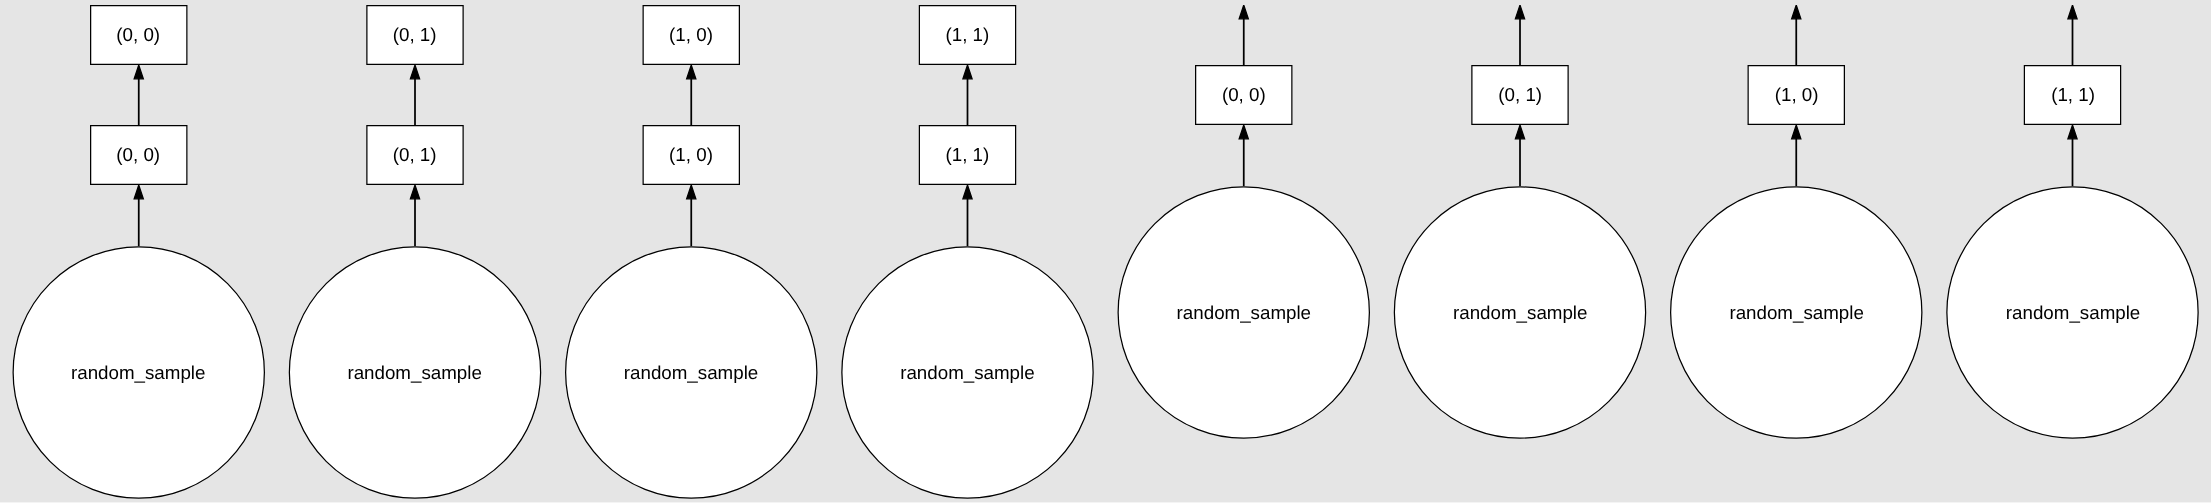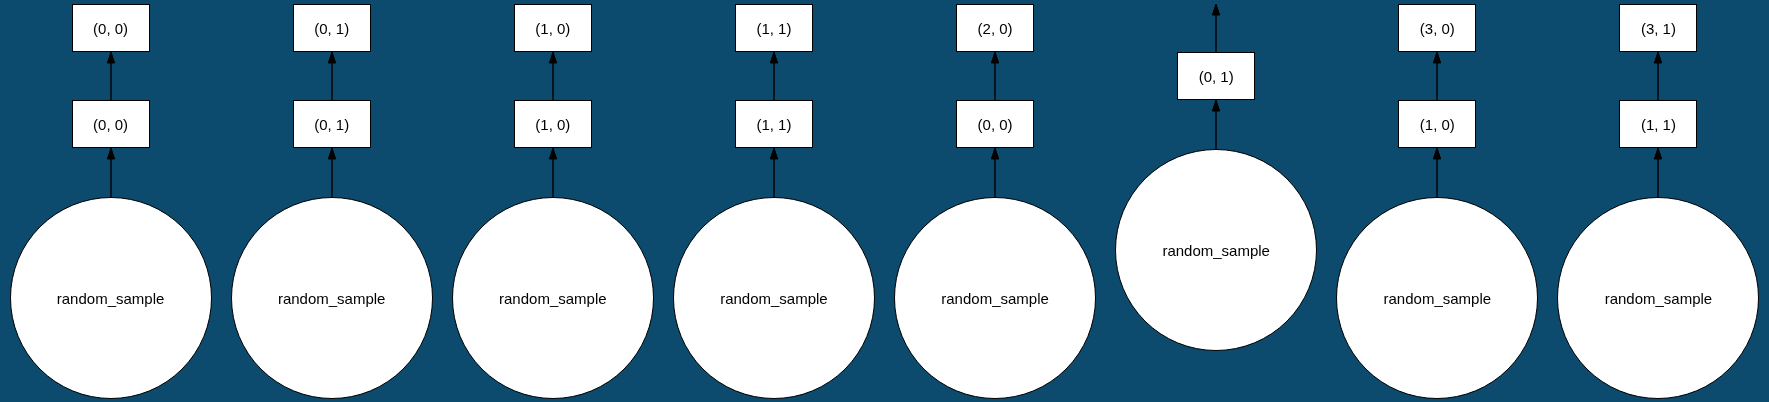--- a/index.html
+++ b/index.html
@@ -3,21 +3,21 @@
 <meta charset="utf-8">
 <style>
   html, body {
     margin: 0;
     padding: 0;
     background: #ffffff;
   }
   .canvas {
     width: 1769px;
     height: 402px;
-    background: #0c4a6e;
+    background: #e5e5e5;
     display: flex;
     flex-direction: row;
     justify-content: space-between;
     align-items: flex-start;
     overflow: hidden;
     font-family: "Liberation Sans", "DejaVu Sans", sans-serif;
     color: #000000;
   }
   .column {
     flex: 1 1 0;
@@ -116,21 +116,20 @@
       </svg>
     <div class="node box">(1, 1)</div>
     <svg class="arrow" width="20" height="49" viewBox="0 0 20 49">
         <line x1="10" y1="49" x2="10" y2="9"></line>
         <polygon points="10,0 6.3,11 13.7,11"></polygon>
       </svg>
     <div class="node circle">random_sample</div>
   </div>
 
   <div class="column">
-    <div class="node box">(2, 0)</div>
     <svg class="arrow" width="20" height="48" viewBox="0 0 20 48">
         <line x1="10" y1="48" x2="10" y2="9"></line>
         <polygon points="10,0 6.3,11 13.7,11"></polygon>
       </svg>
     <div class="node box">(0, 0)</div>
     <svg class="arrow" width="20" height="49" viewBox="0 0 20 49">
         <line x1="10" y1="49" x2="10" y2="9"></line>
         <polygon points="10,0 6.3,11 13.7,11"></polygon>
       </svg>
     <div class="node circle">random_sample</div>
@@ -143,35 +142,33 @@
       </svg>
     <div class="node box">(0, 1)</div>
     <svg class="arrow" width="20" height="49" viewBox="0 0 20 49">
         <line x1="10" y1="49" x2="10" y2="9"></line>
         <polygon points="10,0 6.3,11 13.7,11"></polygon>
       </svg>
     <div class="node circle">random_sample</div>
   </div>
 
   <div class="column">
-    <div class="node box">(3, 0)</div>
     <svg class="arrow" width="20" height="48" viewBox="0 0 20 48">
         <line x1="10" y1="48" x2="10" y2="9"></line>
         <polygon points="10,0 6.3,11 13.7,11"></polygon>
       </svg>
     <div class="node box">(1, 0)</div>
     <svg class="arrow" width="20" height="49" viewBox="0 0 20 49">
         <line x1="10" y1="49" x2="10" y2="9"></line>
         <polygon points="10,0 6.3,11 13.7,11"></polygon>
       </svg>
     <div class="node circle">random_sample</div>
   </div>
 
   <div class="column">
-    <div class="node box">(3, 1)</div>
     <svg class="arrow" width="20" height="48" viewBox="0 0 20 48">
         <line x1="10" y1="48" x2="10" y2="9"></line>
         <polygon points="10,0 6.3,11 13.7,11"></polygon>
       </svg>
     <div class="node box">(1, 1)</div>
     <svg class="arrow" width="20" height="49" viewBox="0 0 20 49">
         <line x1="10" y1="49" x2="10" y2="9"></line>
         <polygon points="10,0 6.3,11 13.7,11"></polygon>
       </svg>
     <div class="node circle">random_sample</div>

